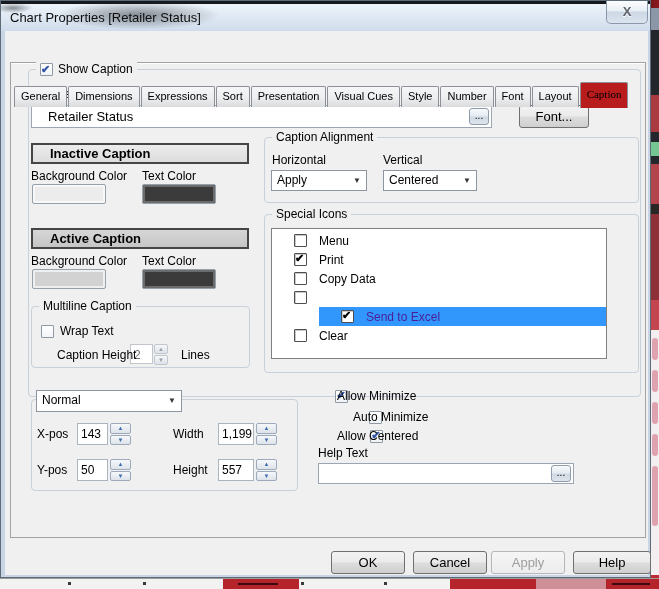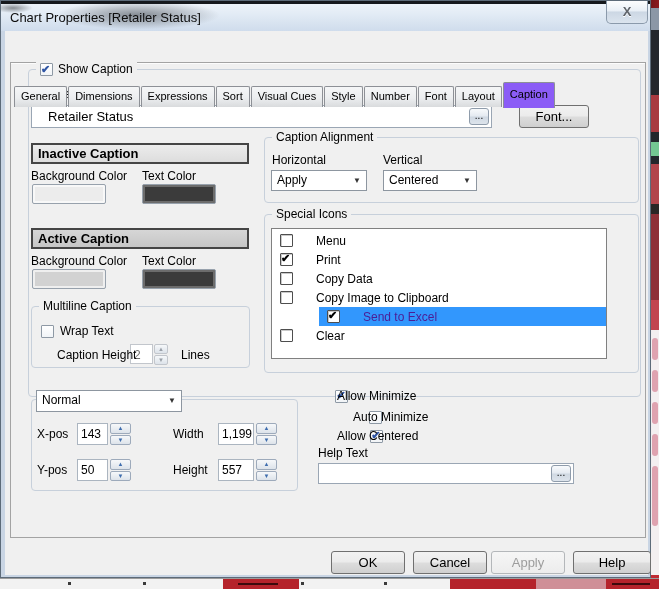--- a/index.html
+++ b/index.html
@@ -13,45 +13,45 @@
   #title-topstrip{left:0;top:0;width:649px;height:3px;background:#16191d;}
   #title-smudge{left:52px;top:2px;width:170px;height:27px;background:radial-gradient(ellipse at 50% 45%,rgba(55,60,66,.55),rgba(55,60,66,0) 68%);}
   #title-smudge2{left:-8px;top:2px;width:40px;height:10px;background:radial-gradient(ellipse,rgba(40,44,48,.5),rgba(40,44,48,0) 70%);}
   #window-title{left:9px;top:9px;font-size:13px;color:#0d0d0d;white-space:nowrap;}
   #close-btn{left:605px;top:0;width:42px;height:23px;border:1px solid #8b9aab;border-top:none;border-radius:0 0 5px 5px;background:linear-gradient(180deg,#fcfdfe 0%,#e9eff6 45%,#ccd7e4 50%,#dbe4ee 100%);text-align:center;line-height:22px;font-size:13px;font-weight:bold;color:#5f646b;text-shadow:0 1px 0 #fff;cursor:pointer;}
   #content{left:4px;top:30px;width:643px;height:544px;background:#f0f0f0;}
 
   
   #tabbar{left:13px;top:37px;height:25px;display:flex;align-items:flex-end;z-index:6;margin-top:44px;}
   .tab{height:20px;padding:0 6px;margin-right:1px;font-size:11px;line-height:19px;white-space:nowrap;background:linear-gradient(180deg,#f5f6f7 0%,#eceef0 55%,#d9dbdd 100%);border:1px solid #8d9096;border-bottom:none;border-radius:2px 2px 0 0;cursor:pointer;}
-  .tab.selected{height:25px;line-height:22px;background:#8b5cf6;margin-bottom:-1px;position:relative;z-index:7;}
+  .tab.selected{height:25px;line-height:22px;background:#b91c1c;margin-bottom:-1px;position:relative;z-index:7;font-family:Liberation Serif, serif;}
   #tabpage{left:9px;top:61px;width:636px;height:476px;background:#f0f0f0;border:1px solid #a3a3a3;box-shadow:inset 0 1px 0 #fcfcfc;z-index:1;}
 
   
   .label{font-size:12px;white-space:nowrap;z-index:4;}
   .group{border:1px solid #c7d0db;border-radius:4px;z-index:2;}
   .legend{position:absolute;top:-8px;left:7px;background:#f0f0f0;padding:0 4px;font-size:12px;line-height:15px;white-space:nowrap;display:flex;align-items:center;gap:5px;}
   .cb{width:13px;height:13px;display:inline-block;position:relative;background:linear-gradient(#ffffff,#f1f4f7);border:1px solid #8e99a5;box-sizing:border-box;border-radius:1px;flex:none;cursor:pointer;}
   .cb.checked::after{content:"✔";position:absolute;left:0px;top:-2px;font-size:11px;font-weight:bold;color:#2f55a4;}
   .cb.classic{background:#fff;border:1px solid #4e4e4e;box-shadow:inset 1px 1px 0 #c9c9c9;}
   .cb.classic.checked::after{color:#000;top:-2px;}
   .textbox{background:#fff;border:1px solid #9aa6b4;font-size:13px;line-height:19px;padding:1px 16px;white-space:nowrap;overflow:hidden;z-index:3;}
   .mini-btn{width:20px;height:17px;border:1px solid #8f9cab;border-radius:3px;background:linear-gradient(180deg,#f8fafc 0%,#e4eaf1 48%,#cfd8e2 52%,#dde4ec 100%);font-size:10px;line-height:13px;text-align:center;z-index:4;cursor:pointer;}
   .combo{background:#fff;border:1px solid #8d96a0;height:21px;font-size:12px;line-height:19px;padding:0 18px 0 5px;z-index:3;cursor:pointer;}
   .combo .arrow{position:absolute;right:5px;top:6px;font-size:8px;color:#353535;line-height:8px;}
   .swatch{height:20px;border:1px solid #97a1ac;border-radius:2px;box-shadow:inset 0 0 0 2px rgba(255,255,255,.65);z-index:3;cursor:pointer;}
-  .capbar{height:21px;border:2px solid #454545;font-size:13px;font-weight:bold;line-height:17px;padding-left:5px;z-index:3;}
+  .capbar{height:21px;border:2px solid #454545;font-size:13px;font-weight:bold;line-height:17px;padding-left:17px;z-index:3;}
   .spinfield{background:#fff;border:1px solid #abb5c0;font-size:12px;line-height:18px;padding:1px 3px;z-index:3;}
   .spin{display:flex;flex-direction:column;gap:1px;z-index:3;}
   .spin-btn{flex:1;border:1px solid #9daabb;border-radius:2px;background:linear-gradient(180deg,#f6f8fa,#dde3ea);text-align:center;line-height:8px;font-size:6px;color:#3f6dae;cursor:pointer;}
   .spin.disabled .spin-btn{color:#9aa0a8;border-color:#c2c6cc;}
   .btn{height:23px;border:1px solid #707070;border-radius:3px;background:linear-gradient(180deg,#f2f2f2 0%,#ebebeb 48%,#dddddd 52%,#cfcfcf 100%);font-size:13px;line-height:21px;text-align:center;z-index:3;cursor:pointer;}
   .btn.disabled{color:#9d9d9d;border-color:#b4b7ba;background:linear-gradient(180deg,#f6f6f6,#ececec);cursor:default;}
   .listbox{background:#fff;border:1px solid #808080;z-index:3;overflow:hidden;padding-top:2px;}
-  .li-row{display:flex;align-items:center;gap:23px;height:19px;padding-left:8px;font-size:12px;cursor:pointer;}
+  .li-row{display:flex;align-items:center;gap:12px;height:19px;padding-left:22px;font-size:12px;cursor:pointer;}
   .li-row.selected{background:#3297fd;color:#4c1d95;margin-left:47px;}
 
   
   .art{position:absolute;}
   #right-strip{left:651px;top:0;width:8px;height:589px;background:#f3eff0;}
   #bottom-strip{left:0;top:578px;width:659px;height:11px;background:#f2f2f2;border-top:1px solid #9b9b9b;box-sizing:border-box;}
   .tickmark{position:absolute;top:3px;width:3px;height:3px;background:#3a3a3a;}
   .redblock{position:absolute;top:0;height:11px;background:#b5232b;}
 </style>
 </head>
@@ -104,20 +104,21 @@
     <div id="close-btn" class="abs"><span>X</span></div>
 
     <div id="content" class="abs"></div>
 
     
     <div id="tabbar" class="abs">
       <div class="tab">General</div>
       <div class="tab">Dimensions</div>
       <div class="tab">Expressions</div>
       <div class="tab">Sort</div>
+      <div class="tab">Presentation</div>
       <div class="tab">Visual Cues</div>
       <div class="tab">Style</div>
       <div class="tab">Number</div>
       <div class="tab">Font</div>
       <div class="tab">Layout</div>
       <div class="tab selected">Caption</div>
     </div>
 
     <div id="tabpage" class="abs"></div>
 
@@ -185,21 +186,20 @@
       <div class="li-row">
         <span class="cb classic checked"></span>
         <span>Print</span>
       </div>
       <div class="li-row">
         <span class="cb classic"></span>
         <span>Copy Data</span>
       </div>
       <div class="li-row">
         <span class="cb classic"></span>
-        <span>Copy Image to Clipboard</span>
       </div>
       <div class="li-row selected">
         <span class="cb classic checked"></span>
         <span>Send to Excel</span>
       </div>
       <div class="li-row">
         <span class="cb classic"></span>
         <span>Clear</span>
       </div>
     </div>

